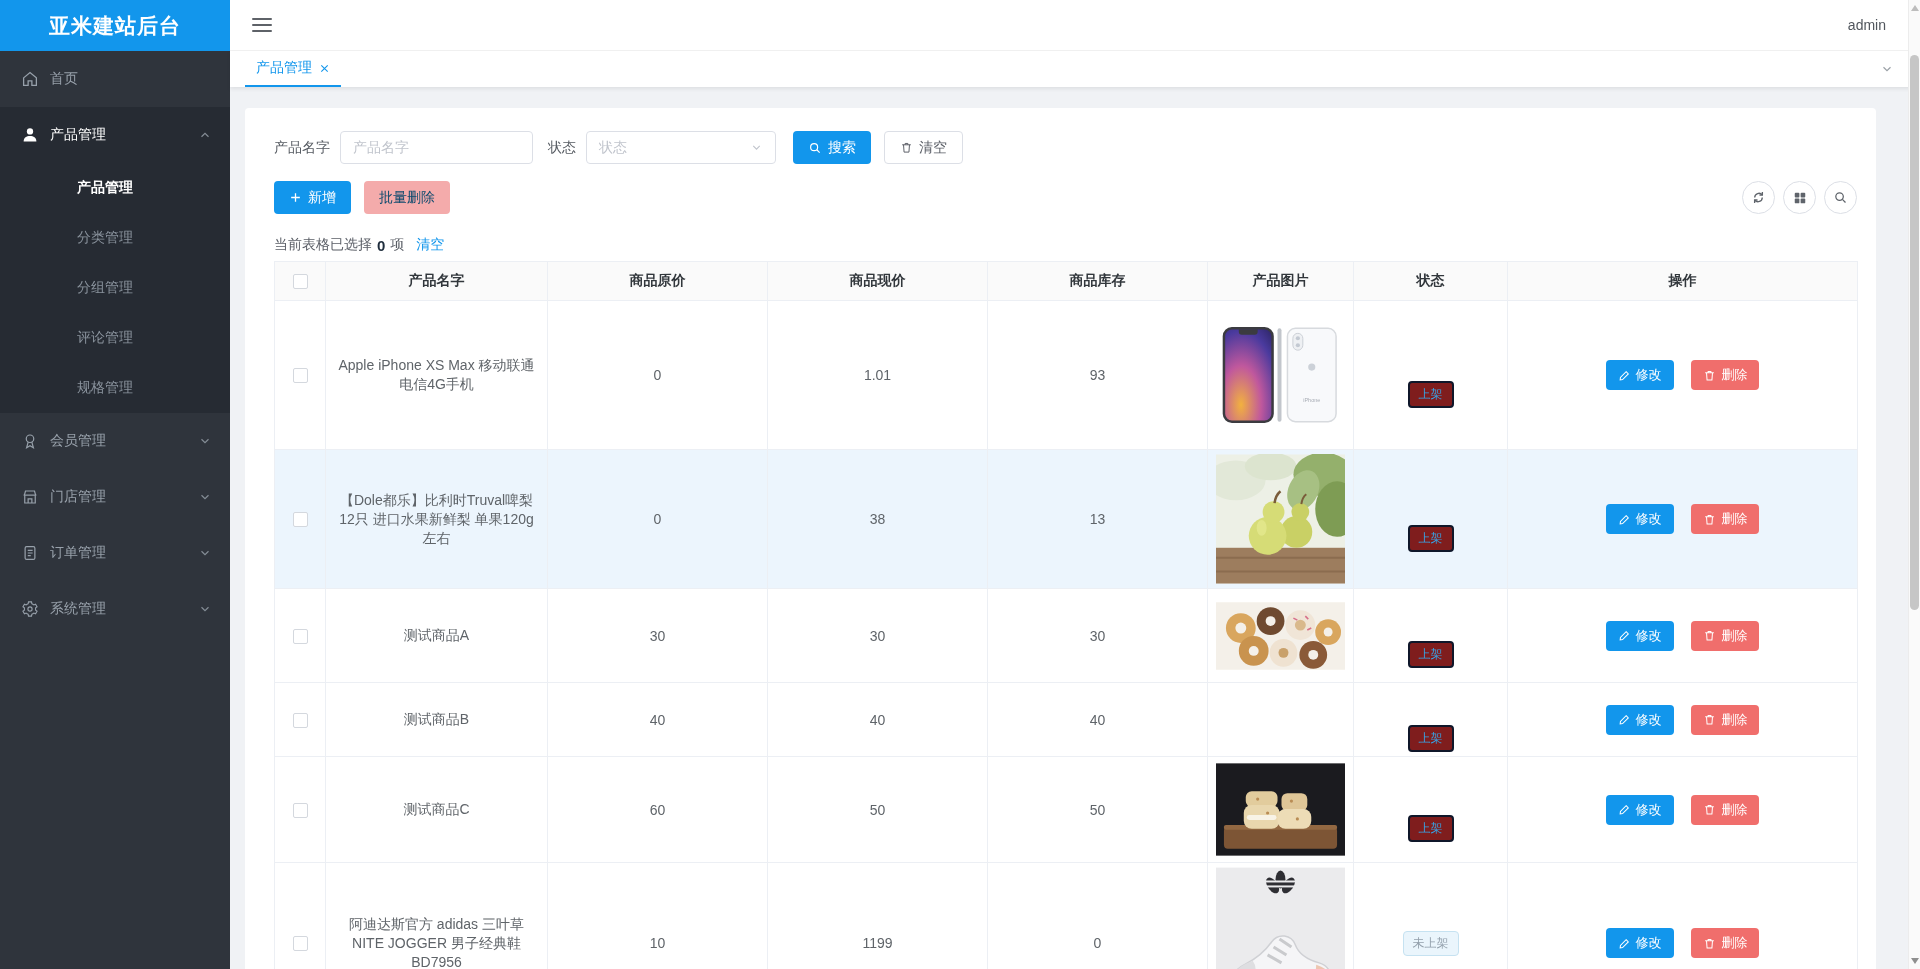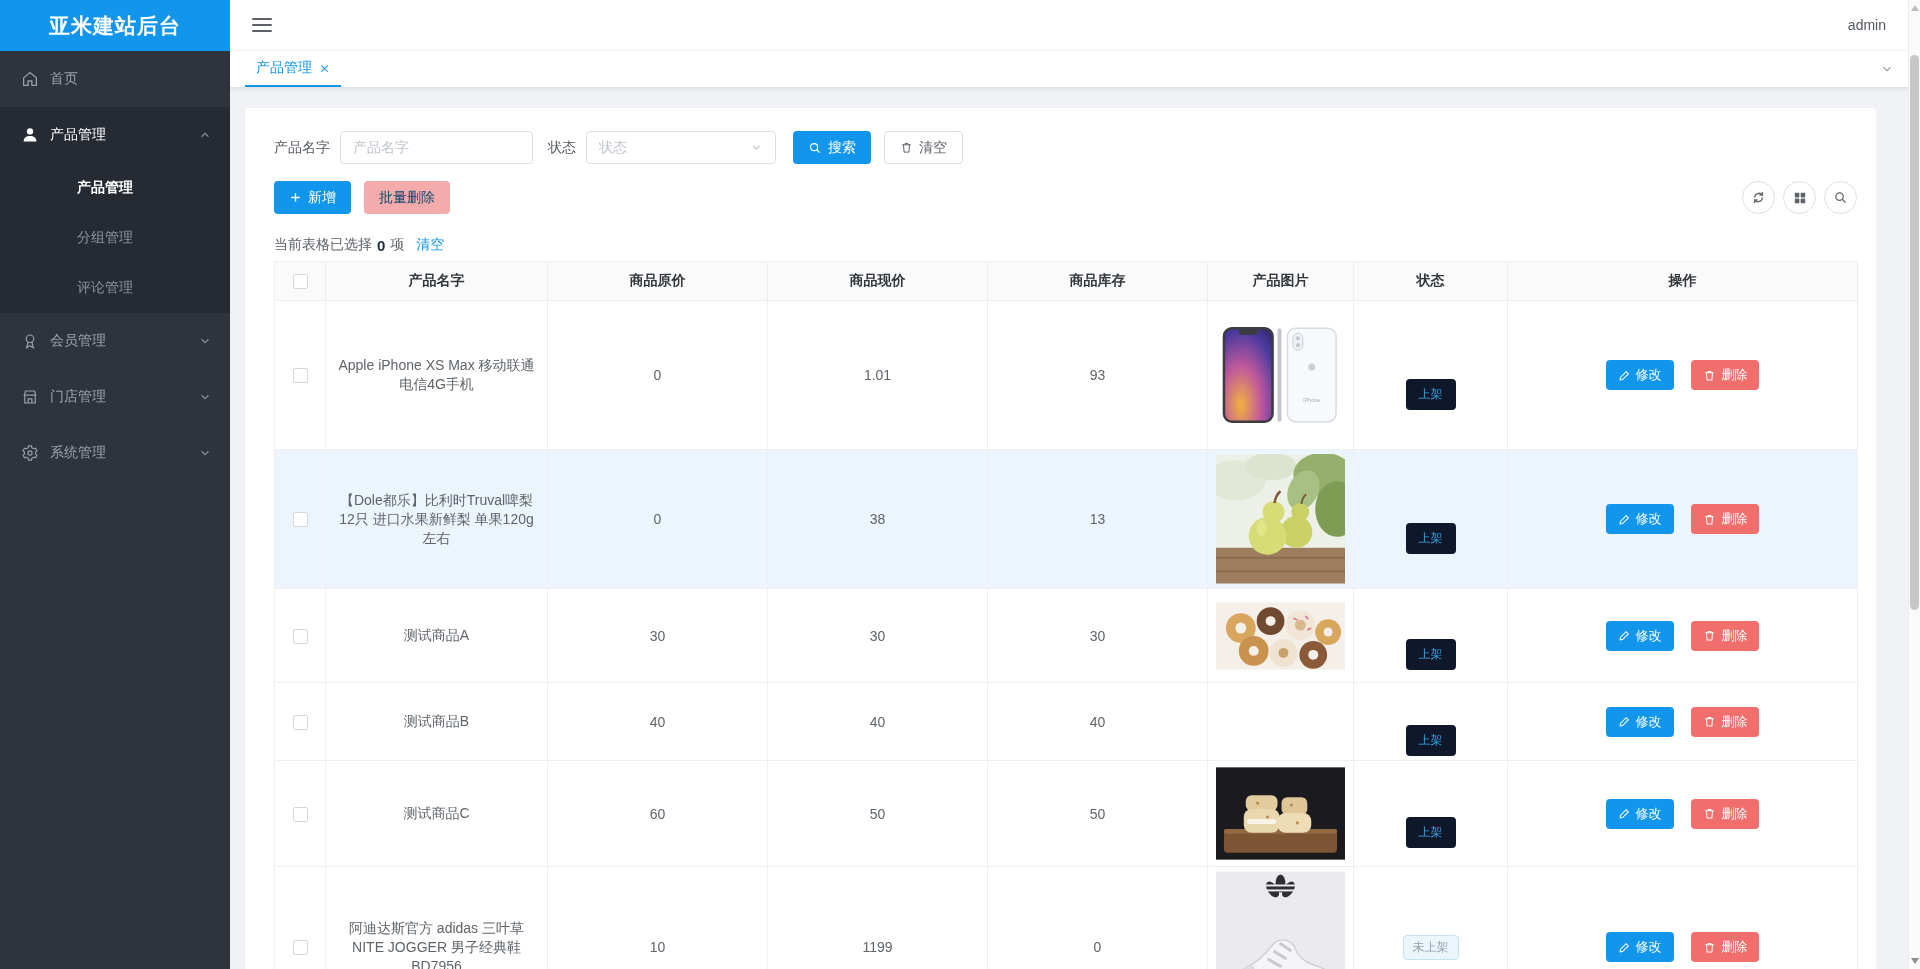--- a/index.html
+++ b/index.html
@@ -71,21 +71,21 @@
   table { border-collapse:collapse; width:1583px; table-layout:fixed; }
   th, td { border:1px solid #eceff4; font-size:14px; color:#5f6469; text-align:center;
     vertical-align:middle; padding:4px 8px; }
   thead th { background:#fafafa; color:#32373c; font-weight:bold; height:39px; padding:0; }
   tr.highlight td { background:#ecf5fd; }
   .pname { line-height:19px; padding:4px 2px; }
   .checkbox { width:15px; height:15px; border:1px solid #d4d8de; border-radius:2px;
     background:#fff; display:inline-block; vertical-align:middle; cursor:pointer; }
   .pimg { display:flex; justify-content:center; }
   .badge { display:inline-block; padding:4px 9px; font-size:12px; border-radius:4px; line-height:15px; }
-  .badge-on  { background:#0f172a; border:4px solid #0f172a; color:#38a3e4;margin-top:38px; }
+  .badge-on  { background:#7f1d1d; border:2px solid #0f172a; color:#38a3e4;margin-top:38px; }
   .badge-off { background:#eaf5fc; border:1px solid #c6e2f1; color:#93a0ac; }
   .row-btn { height:30px; padding:0 12px; border:none; border-radius:4px; font-size:13px; color:#fff;
     display:inline-flex; align-items:center; gap:5px; cursor:pointer; margin:0 7px;
     font-family:"Liberation Sans", sans-serif; }
   .row-btn.edit { background:#1296ec; }
   .row-btn.del  { background:#f06e6c; }
   tr.r1 { height:149px; } tr.r2 { height:139px; } tr.r3 { height:94px; }
   tr.r4 { height:42px; }  tr.r5 { height:106px; } tr.r6 { height:160px; }
 
   
@@ -130,24 +130,30 @@
           <span class="mi-chev">
             <svg width="14" height="14" viewBox="0 0 24 24" fill="none" stroke="currentColor" stroke-width="2">
                 <path d="M6 15 l6-6 6 6"></path>
               </svg>
           </span>
         </div>
         <div class="sub-item active">
           <span>产品管理</span>
         </div>
         <div class="sub-item">
+          <span>分类管理</span>
+        </div>
+        <div class="sub-item">
           <span>分组管理</span>
         </div>
         <div class="sub-item">
           <span>评论管理</span>
+        </div>
+        <div class="sub-item">
+          <span>规格管理</span>
         </div>
       </div>
 
       <div class="menu-item">
         <span class="mi-icon">
           <svg width="18" height="18" viewBox="0 0 24 24" fill="none" stroke="currentColor" stroke-width="1.6">
               <circle cx="12" cy="9" r="5"></circle>
               <path d="M9.5 13.5 L7.5 21 L12 18.2 L16.5 21 L14.5 13.5"></path>
             </svg>
         </span>
@@ -169,20 +175,34 @@
             </svg>
         </span>
         <span>门店管理</span>
         <span class="mi-chev">
           <svg width="14" height="14" viewBox="0 0 24 24" fill="none" stroke="currentColor" stroke-width="2">
               <path d="M6 9 l6 6 6-6"></path>
             </svg>
         </span>
       </div>
 
+      <div class="menu-item">
+        <span class="mi-icon">
+          <svg width="18" height="18" viewBox="0 0 24 24" fill="none" stroke="currentColor" stroke-width="1.6">
+              <rect x="5.5" y="3.5" width="13" height="17" rx="2"></rect>
+              <path d="M9 8.5 H15.5 M9 12 H15.5 M9 15.5 H13"></path>
+            </svg>
+        </span>
+        <span>订单管理</span>
+        <span class="mi-chev">
+          <svg width="14" height="14" viewBox="0 0 24 24" fill="none" stroke="currentColor" stroke-width="2">
+              <path d="M6 9 l6 6 6-6"></path>
+            </svg>
+        </span>
+      </div>
 
       <div class="menu-item">
         <span class="mi-icon">
           <svg width="18" height="18" viewBox="0 0 24 24" fill="none" stroke="currentColor" stroke-width="1.5">
               <circle cx="12" cy="12" r="2.8"></circle>
               <path d="M19.4 13.5a7.6 7.6 0 0 0 .1-1.5 7.6 7.6 0 0 0-.1-1.5l2-1.5-2-3.4-2.3 1a7.6 7.6 0 0 0-2.6-1.5L14 2.5h-4l-.5 2.6a7.6 7.6 0 0 0-2.6 1.5l-2.3-1-2 3.4 2 1.5a7.6 7.6 0 0 0 0 3l-2 1.5 2 3.4 2.3-1a7.6 7.6 0 0 0 2.6 1.5l.5 2.6h4l.5-2.6a7.6 7.6 0 0 0 2.6-1.5l2.3 1 2-3.4z"></path>
             </svg>
         </span>
         <span>系统管理</span>
         <span class="mi-chev">

